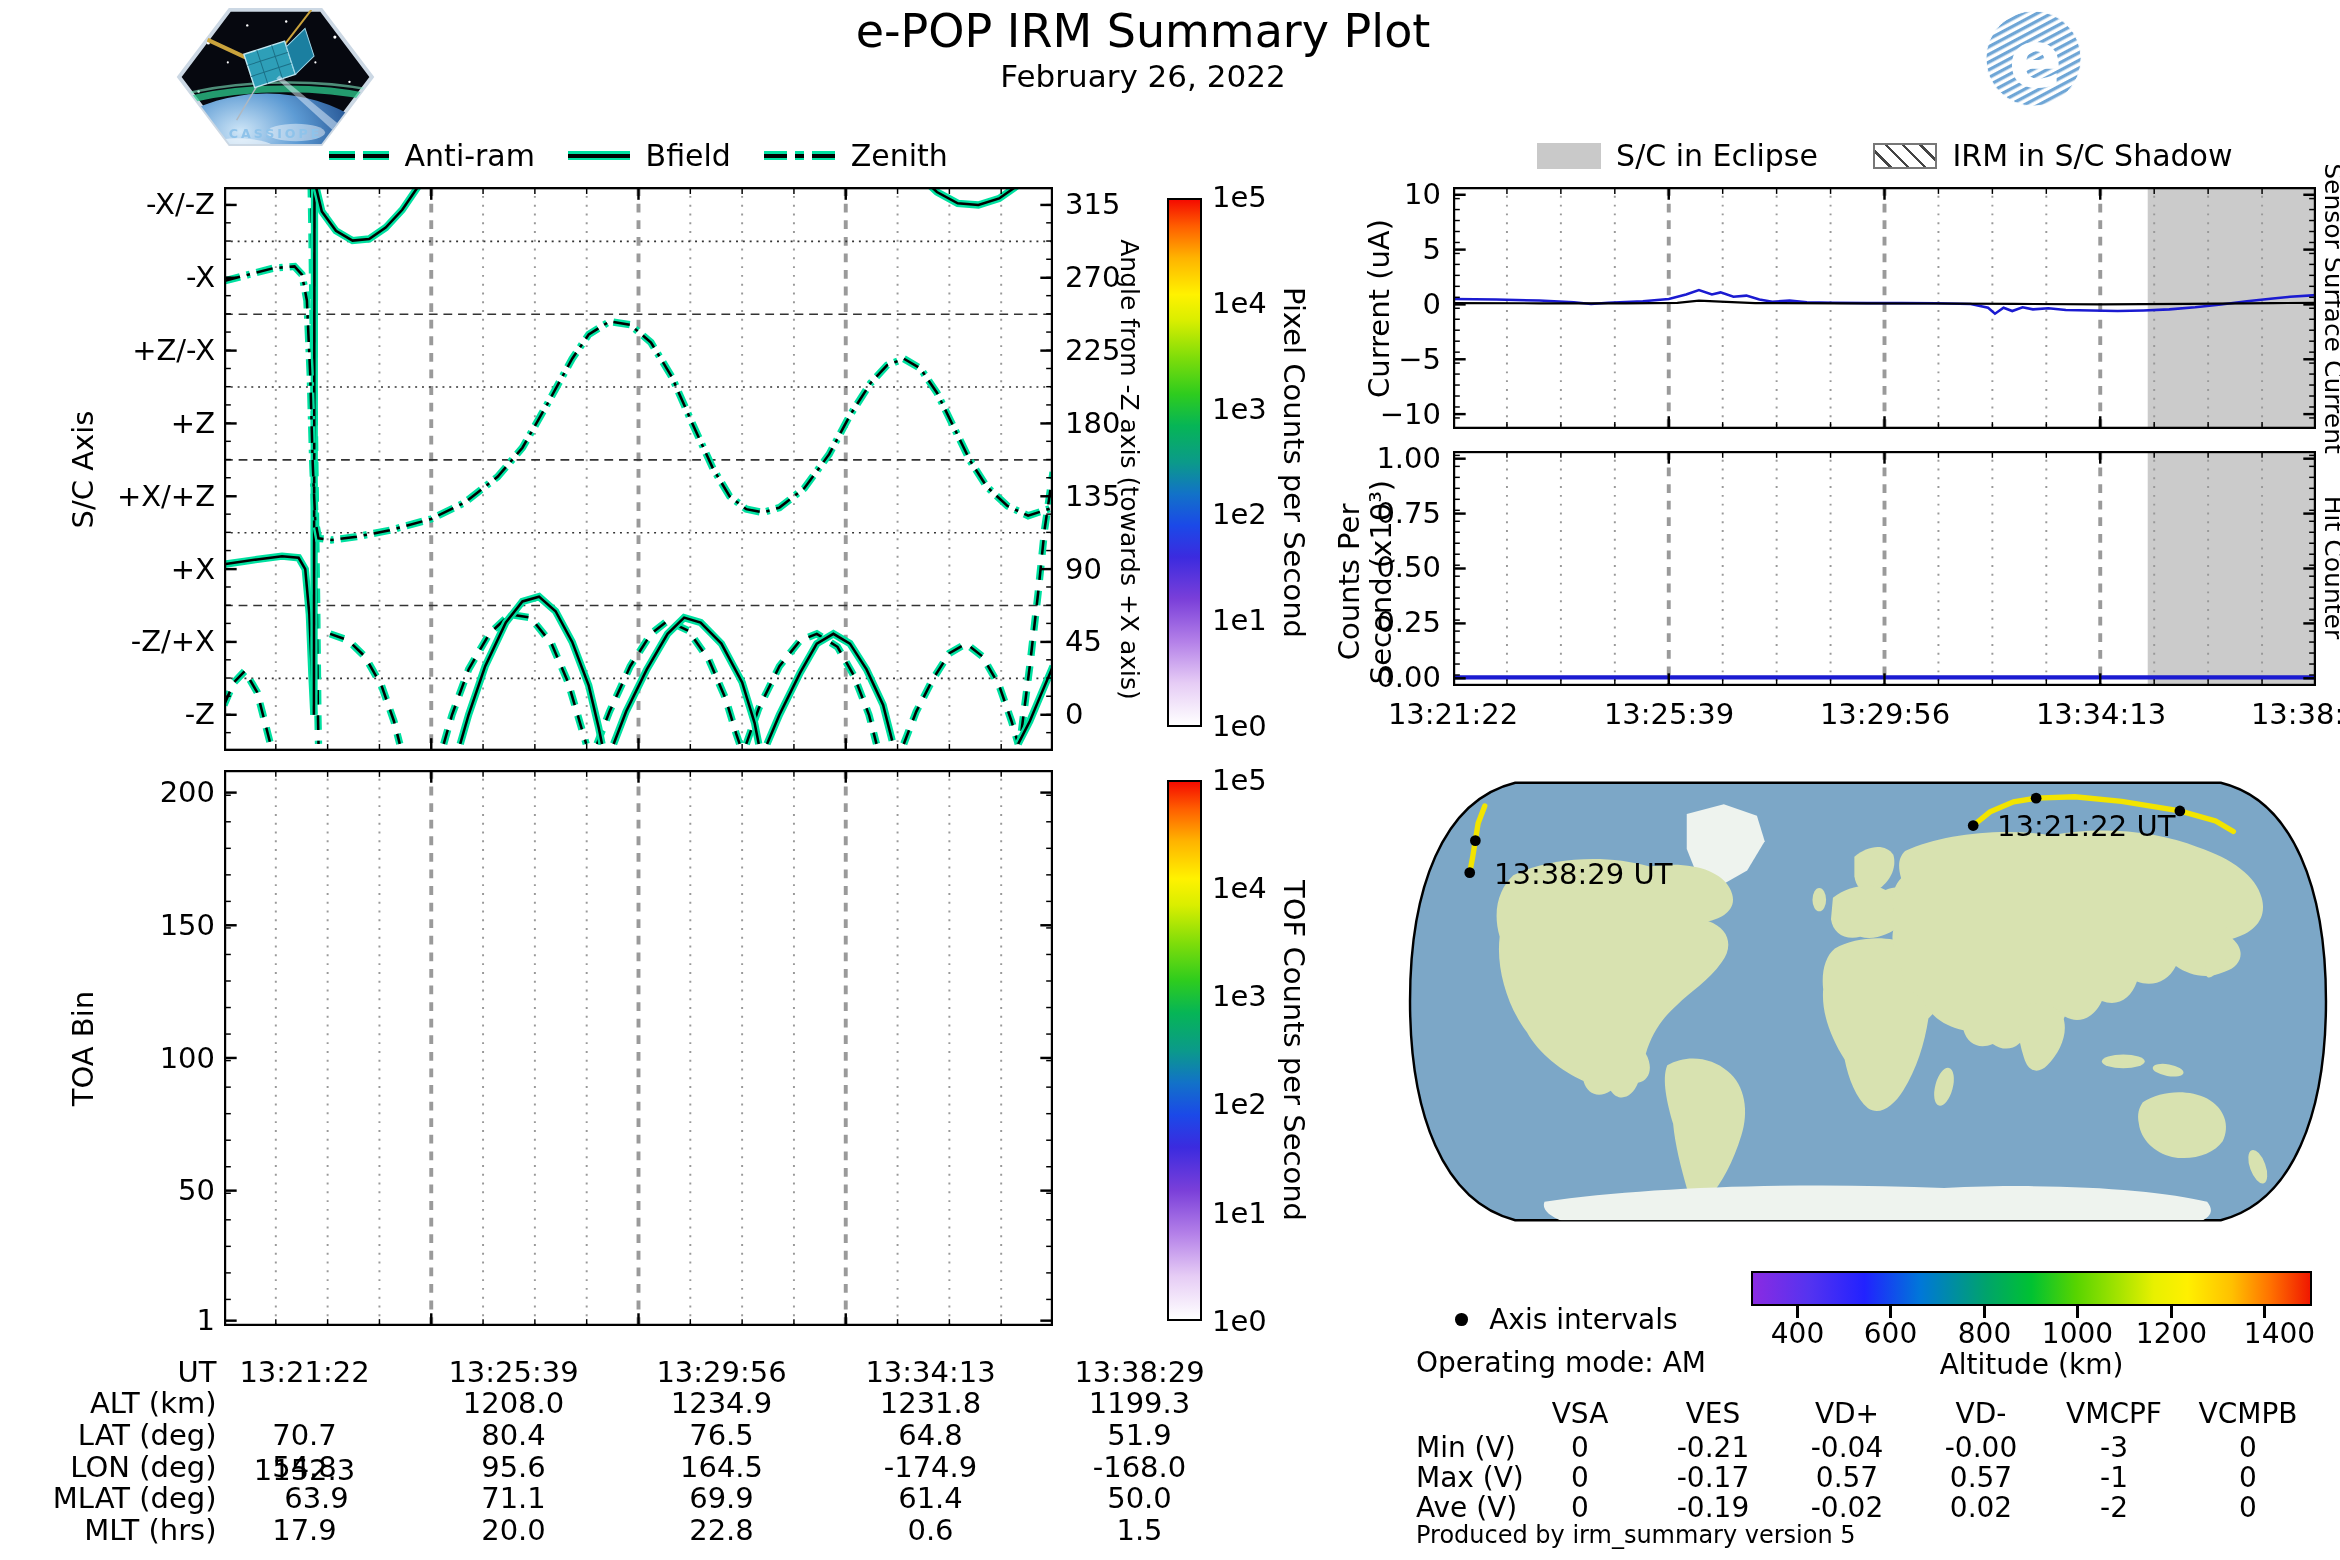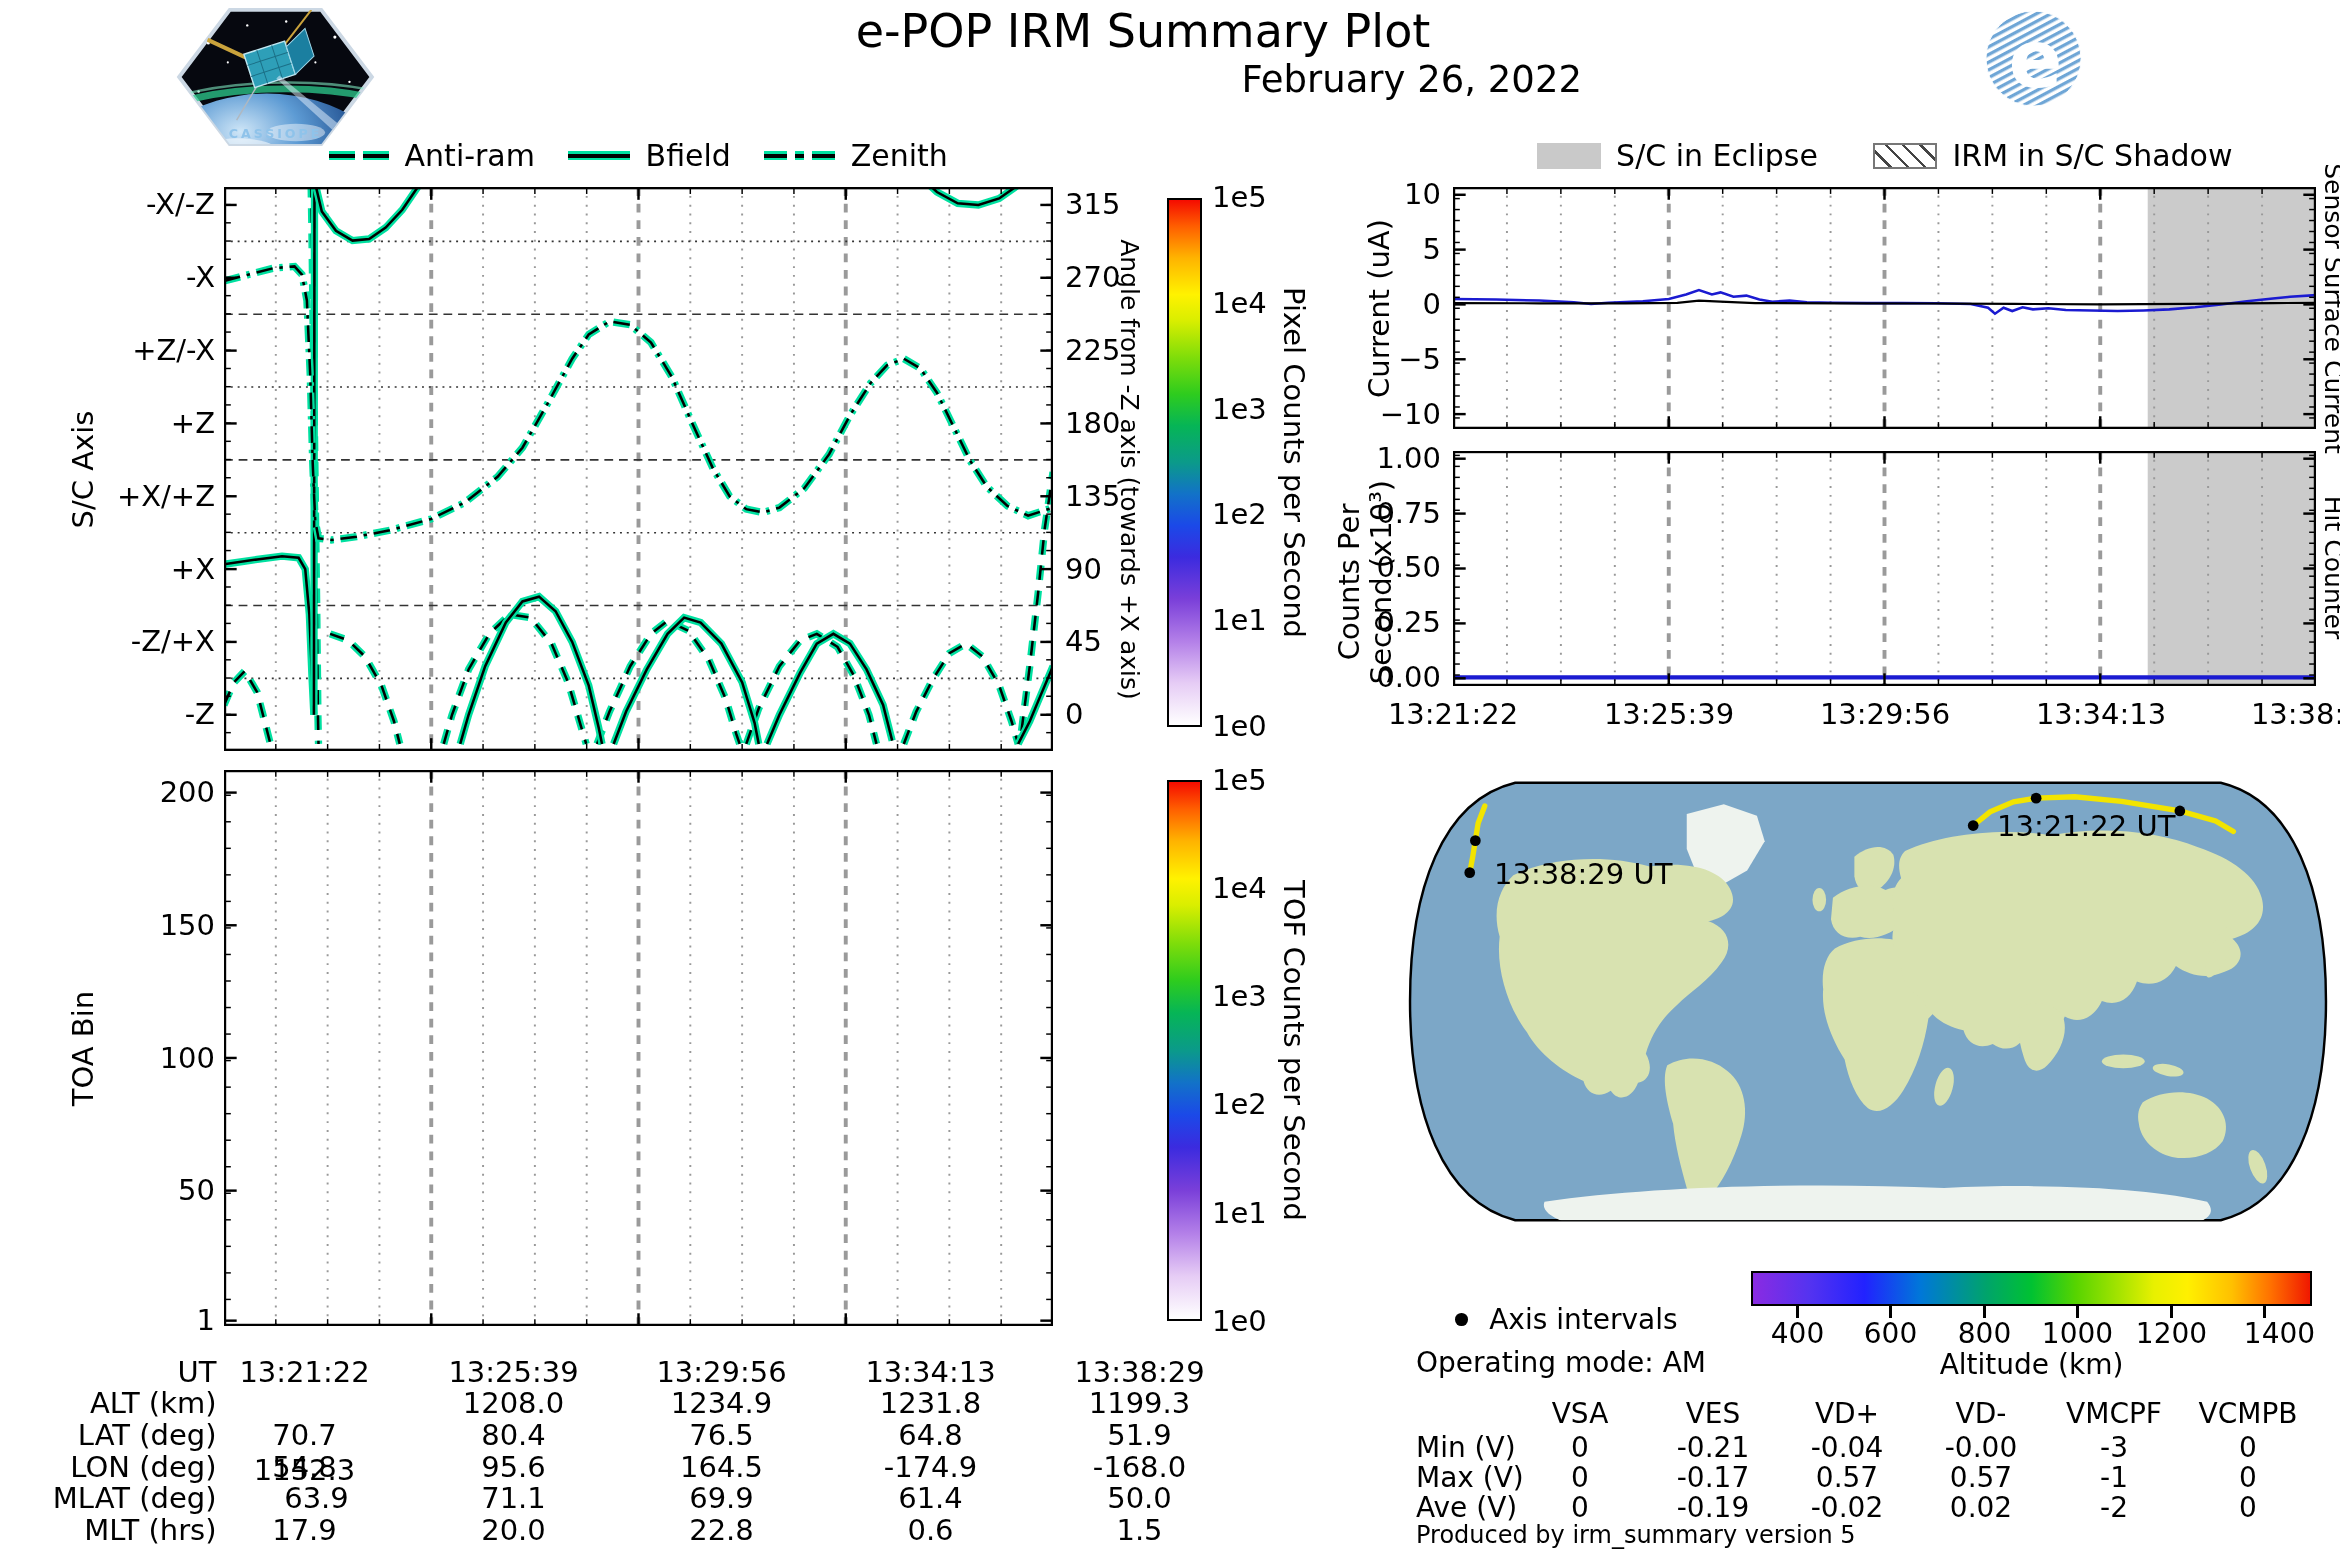--- a/index.html
+++ b/index.html
@@ -19,21 +19,21 @@
   .swatch { display:flex; align-items:center; gap:7.8px; }
   .ecl-box { width:64px; height:26px; background:#c9c9c9; }
   .hat-box { width:64px; height:26px; border:2px solid #777;
              background:repeating-linear-gradient(45deg,#ffffff 0 9.8px,#444 9.8px 12.2px); }
   .cbar { position:absolute; border:2px solid #000; }
   .map-label { position:absolute; font-size:29px; white-space:nowrap; }
   .tbl-cell { position:absolute; font-size:29px; line-height:1; white-space:nowrap; }
   .vt-cell { position:absolute; font-size:28px; line-height:1; white-space:nowrap; }
   #esa-text { font-weight:bold; color:#1c3d8f; font-size:94px; letter-spacing:-3.9px; line-height:1; }
   .title-main { font-size:46px; }
-  .title-date { font-size:37px;text-align:right; }
+  .title-date { font-size:31px; }
 </style>
 </head>
 <body>
 
 <div class="abs" style="left:704px; top:3.9px; width:878px;">
   <div class="title-main ca">e-POP IRM Summary Plot</div>
   <div class="title-date ca">February 26, 2022</div>
 </div>
 
 <div class="abs" style="left:169px; top:3.9px; width:213px; height:146px;">

